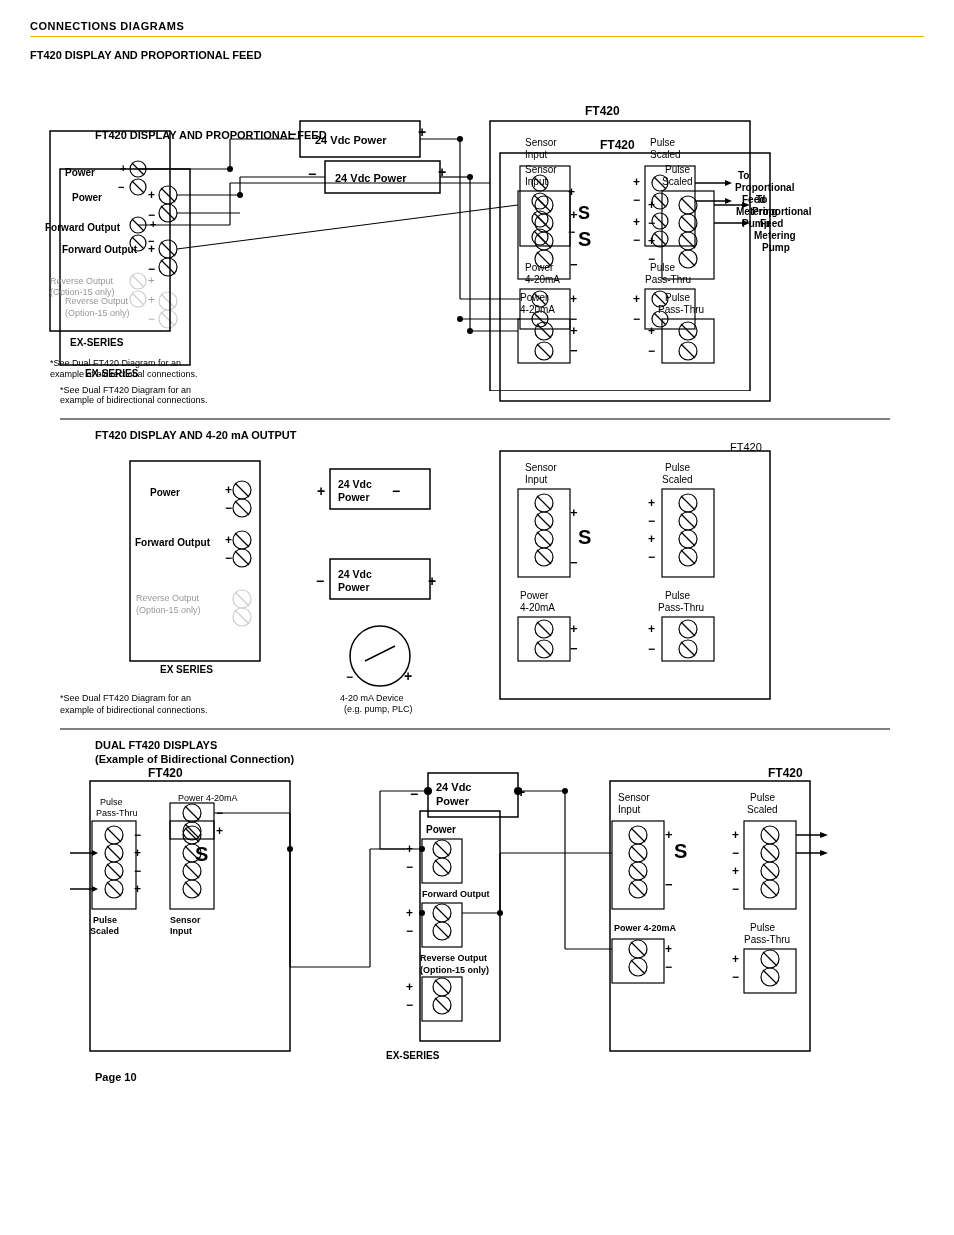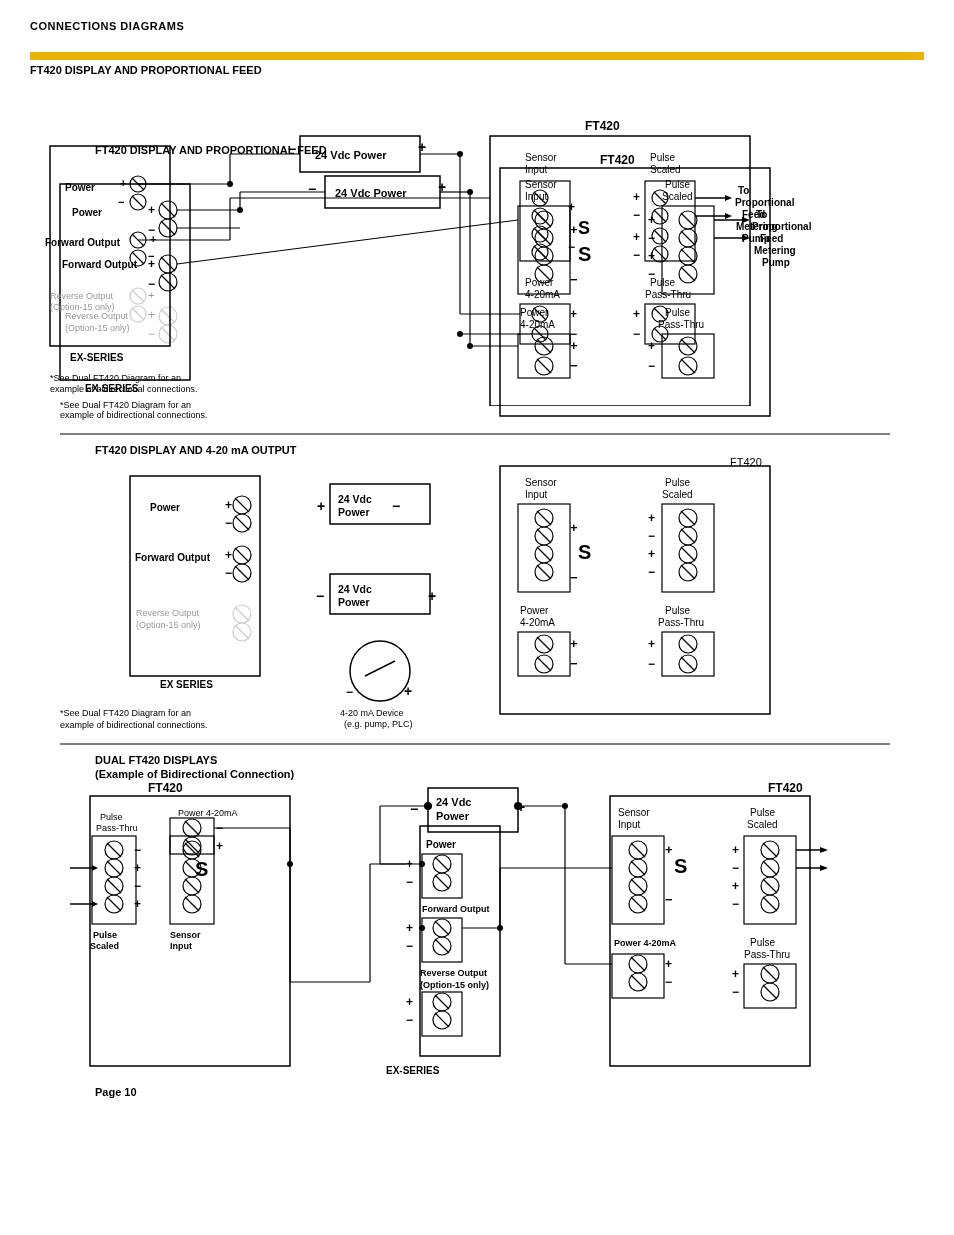--- a/index.html
+++ b/index.html
@@ -7,23 +7,23 @@
       background: #fff;
       font-family: Arial, Helvetica, sans-serif;
       font-size: 11px;
       color: #000;
       width: 954px;
       min-height: 1235px;
       padding: 20px 30px;
     }
 
     .page-header {
-      border-bottom: 8px solid #eab308;
-      padding-bottom: 20px;
-      margin-bottom: 4px;
+      border-bottom: 1px solid #eab308;
+      padding-bottom: 4px;
+      margin-bottom: 12px;
     }
 
     .page-header-title {
       font-weight: bold;
       font-size: 11px;
       letter-spacing: 0.5px;
     }
 
     .section {
       margin-bottom: 20px;

